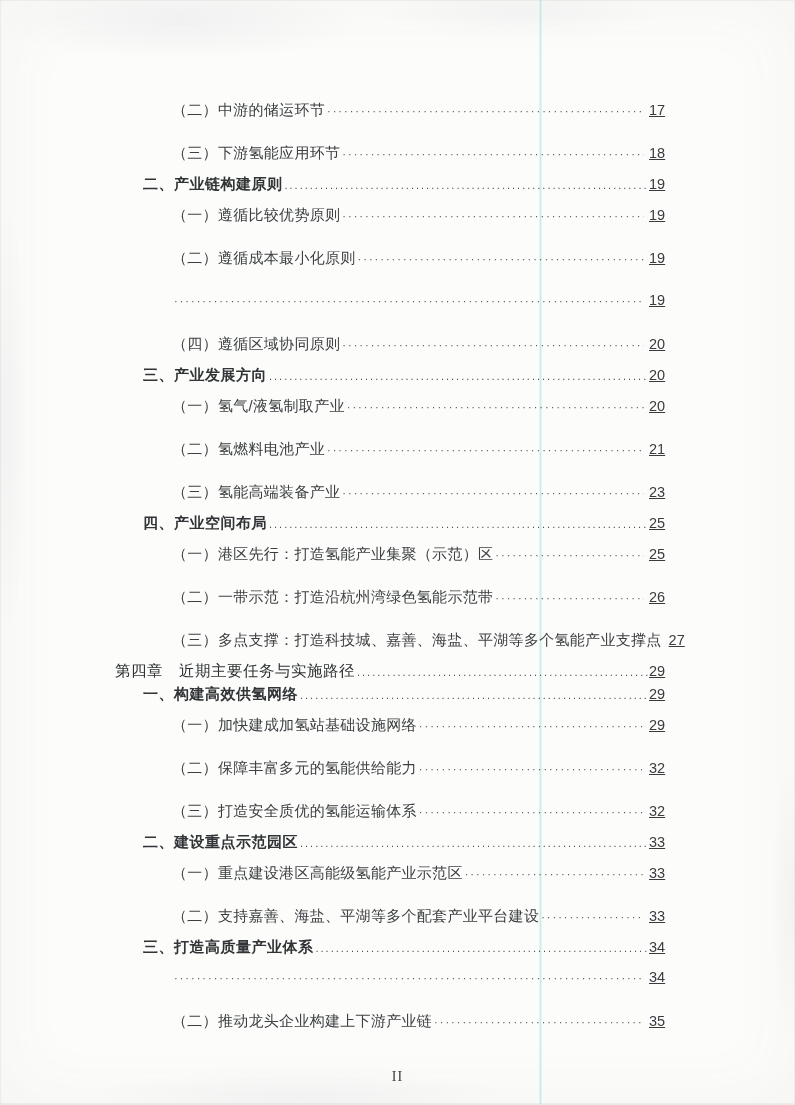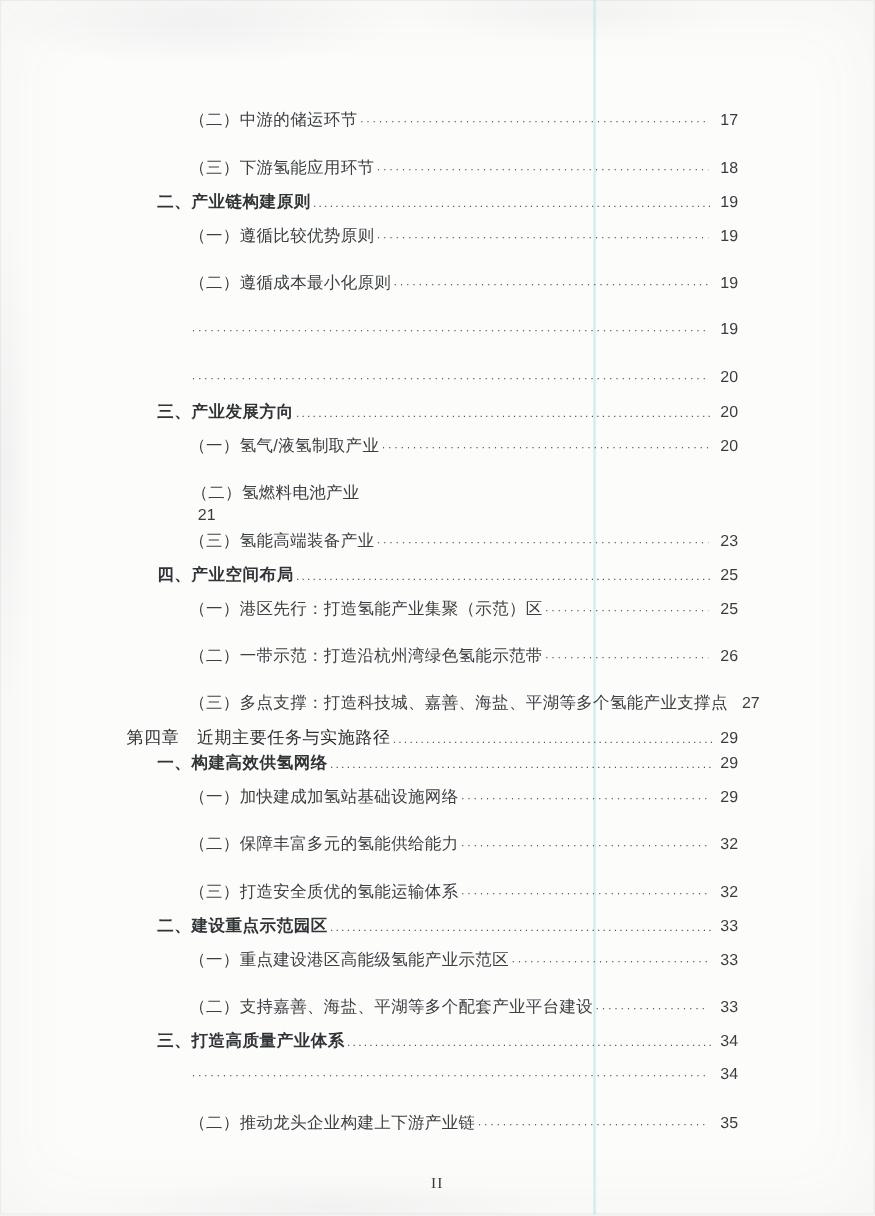--- a/index.html
+++ b/index.html
@@ -39,22 +39,22 @@
   .lvl3 .toc-label{font-size:15px;font-weight:normal;color:#3d4043;letter-spacing:0.3px;}
   .lvl2{padding-left:28px;}
   .lvl3{padding-left:57px;}
   .leader{
     flex:1 1 auto;overflow:hidden;white-space:nowrap;
     font-size:11px;color:#4e5254;letter-spacing:2px;
     margin-left:2px;
   }
   .lvl3 .leader{margin-right:5px;color:#54585a;}
   .toc-page{
-    flex:0 0 auto;min-width:22px;text-align:right;
-    font-size:14.5px;color:#393c3e;
+    flex:0 0 auto;min-width:22px;text-align:left;
+    font-size:14.5px;color:#393c3e;text-decoration:underline;
   }
   .lvl1 .toc-page,.lvl2 .toc-page{font-weight:normal;}
   .page-number{
     position:absolute;left:0;right:0;top:1069px;height:18px;
     text-align:center;
     font-family:"Liberation Serif","DejaVu Serif",serif;
     font-size:14px;letter-spacing:1px;color:#3a3d3f;font-weight:normal;
   }
 </style>
 </head>
@@ -86,34 +86,35 @@
       <div class="toc-row lvl3" style="margin-top: 22px;">
         <span class="toc-label">（二）遵循成本最小化原则</span>
         <span class="leader">····································································································································································································································································</span>
         <span class="toc-page">19</span>
       </div>
       <div class="toc-row lvl3" style="margin-top: 22px;">
         <span class="leader">····································································································································································································································································</span>
         <span class="toc-page">19</span>
       </div>
       <div class="toc-row lvl3" style="margin-top: 22px;">
+        <span class="toc-label">（四）遵循区域协同原则</span>
         <span class="leader">····································································································································································································································································</span>
         <span class="toc-page">20</span>
       </div>
       <div class="toc-row lvl2" style="margin-top: 10px;">
         <span class="toc-label">三、产业发展方向</span>
         <span class="leader">....................................................................................................................................................................................................................................................................</span>
         <span class="toc-page">20</span>
       </div>
       <div class="toc-row lvl3" style="margin-top: 10px;">
         <span class="toc-label">（一）氢气/液氢制取产业</span>
         <span class="leader">····································································································································································································································································</span>
         <span class="toc-page">20</span>
       </div>
-      <div class="toc-row lvl3" style="margin-top: 22px; flex-direction: column;">
+      <div class="toc-row lvl3" style="margin-top: 22px;">
         <span class="toc-label">（二）氢燃料电池产业</span>
         <span class="leader">····································································································································································································································································</span>
         <span class="toc-page">21</span>
       </div>
       <div class="toc-row lvl3" style="margin-top: 22px;">
         <span class="toc-label">（三）氢能高端装备产业</span>
         <span class="leader">····································································································································································································································································</span>
         <span class="toc-page">23</span>
       </div>
       <div class="toc-row lvl2" style="margin-top: 10px;">

